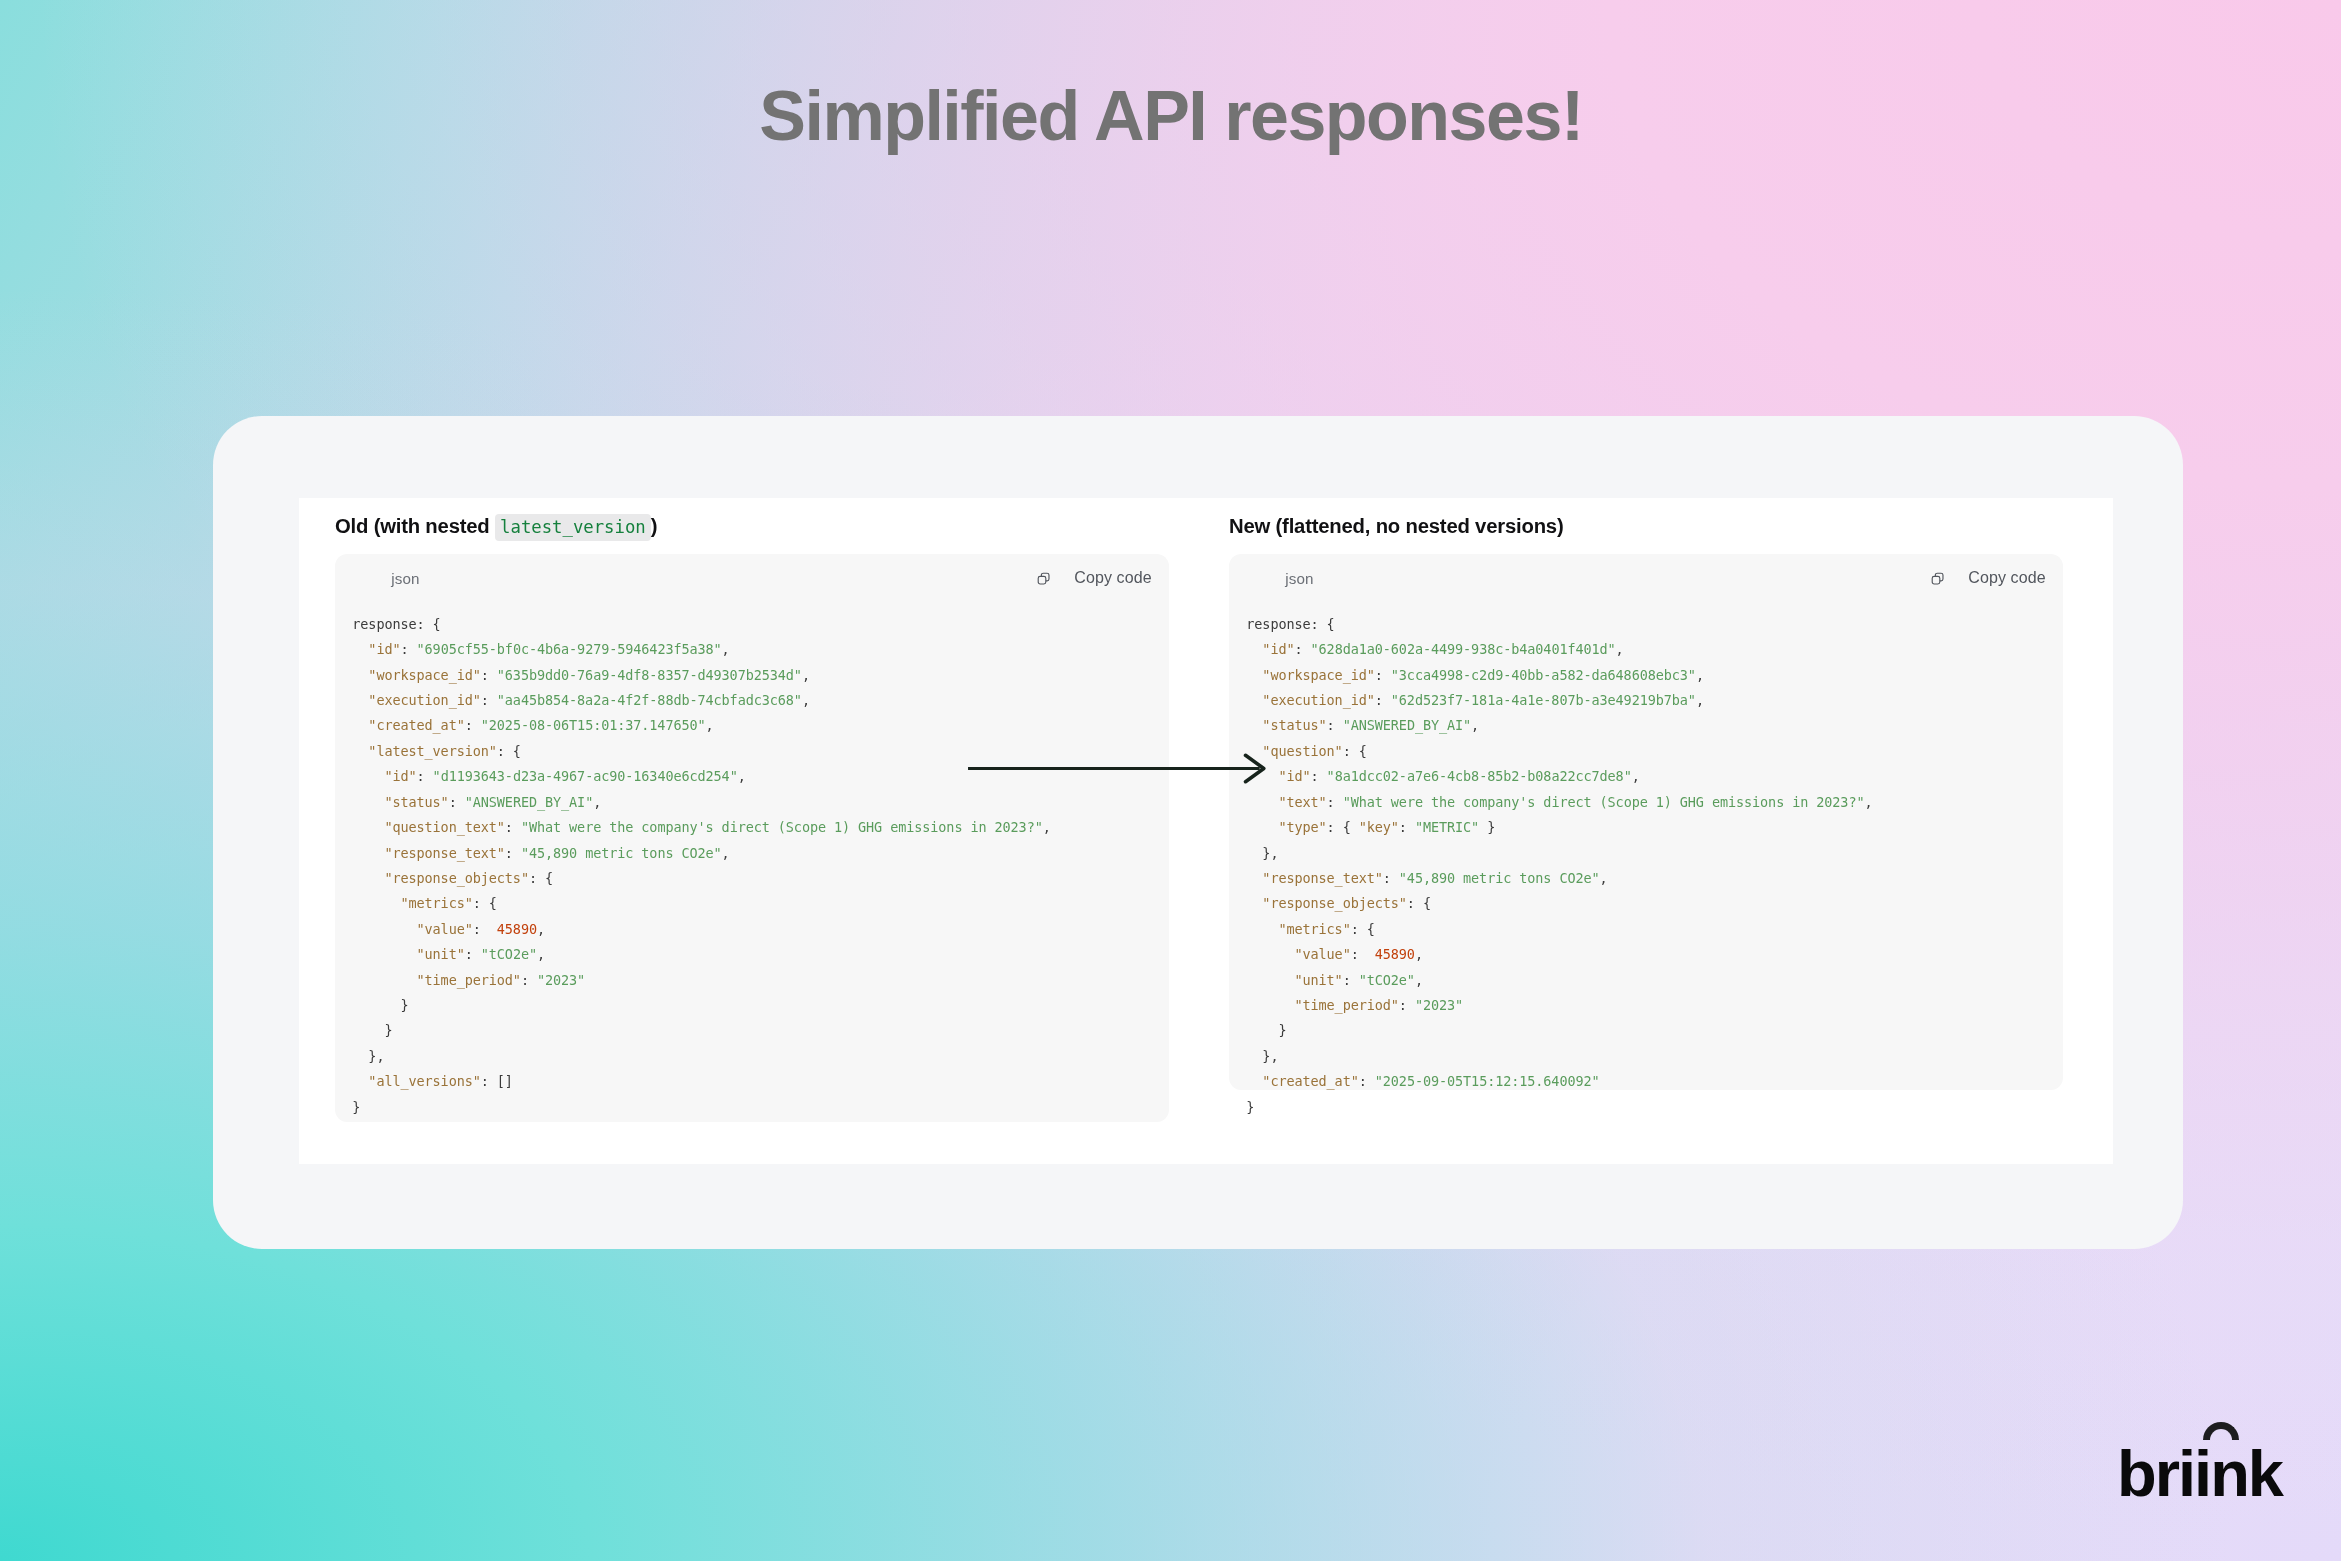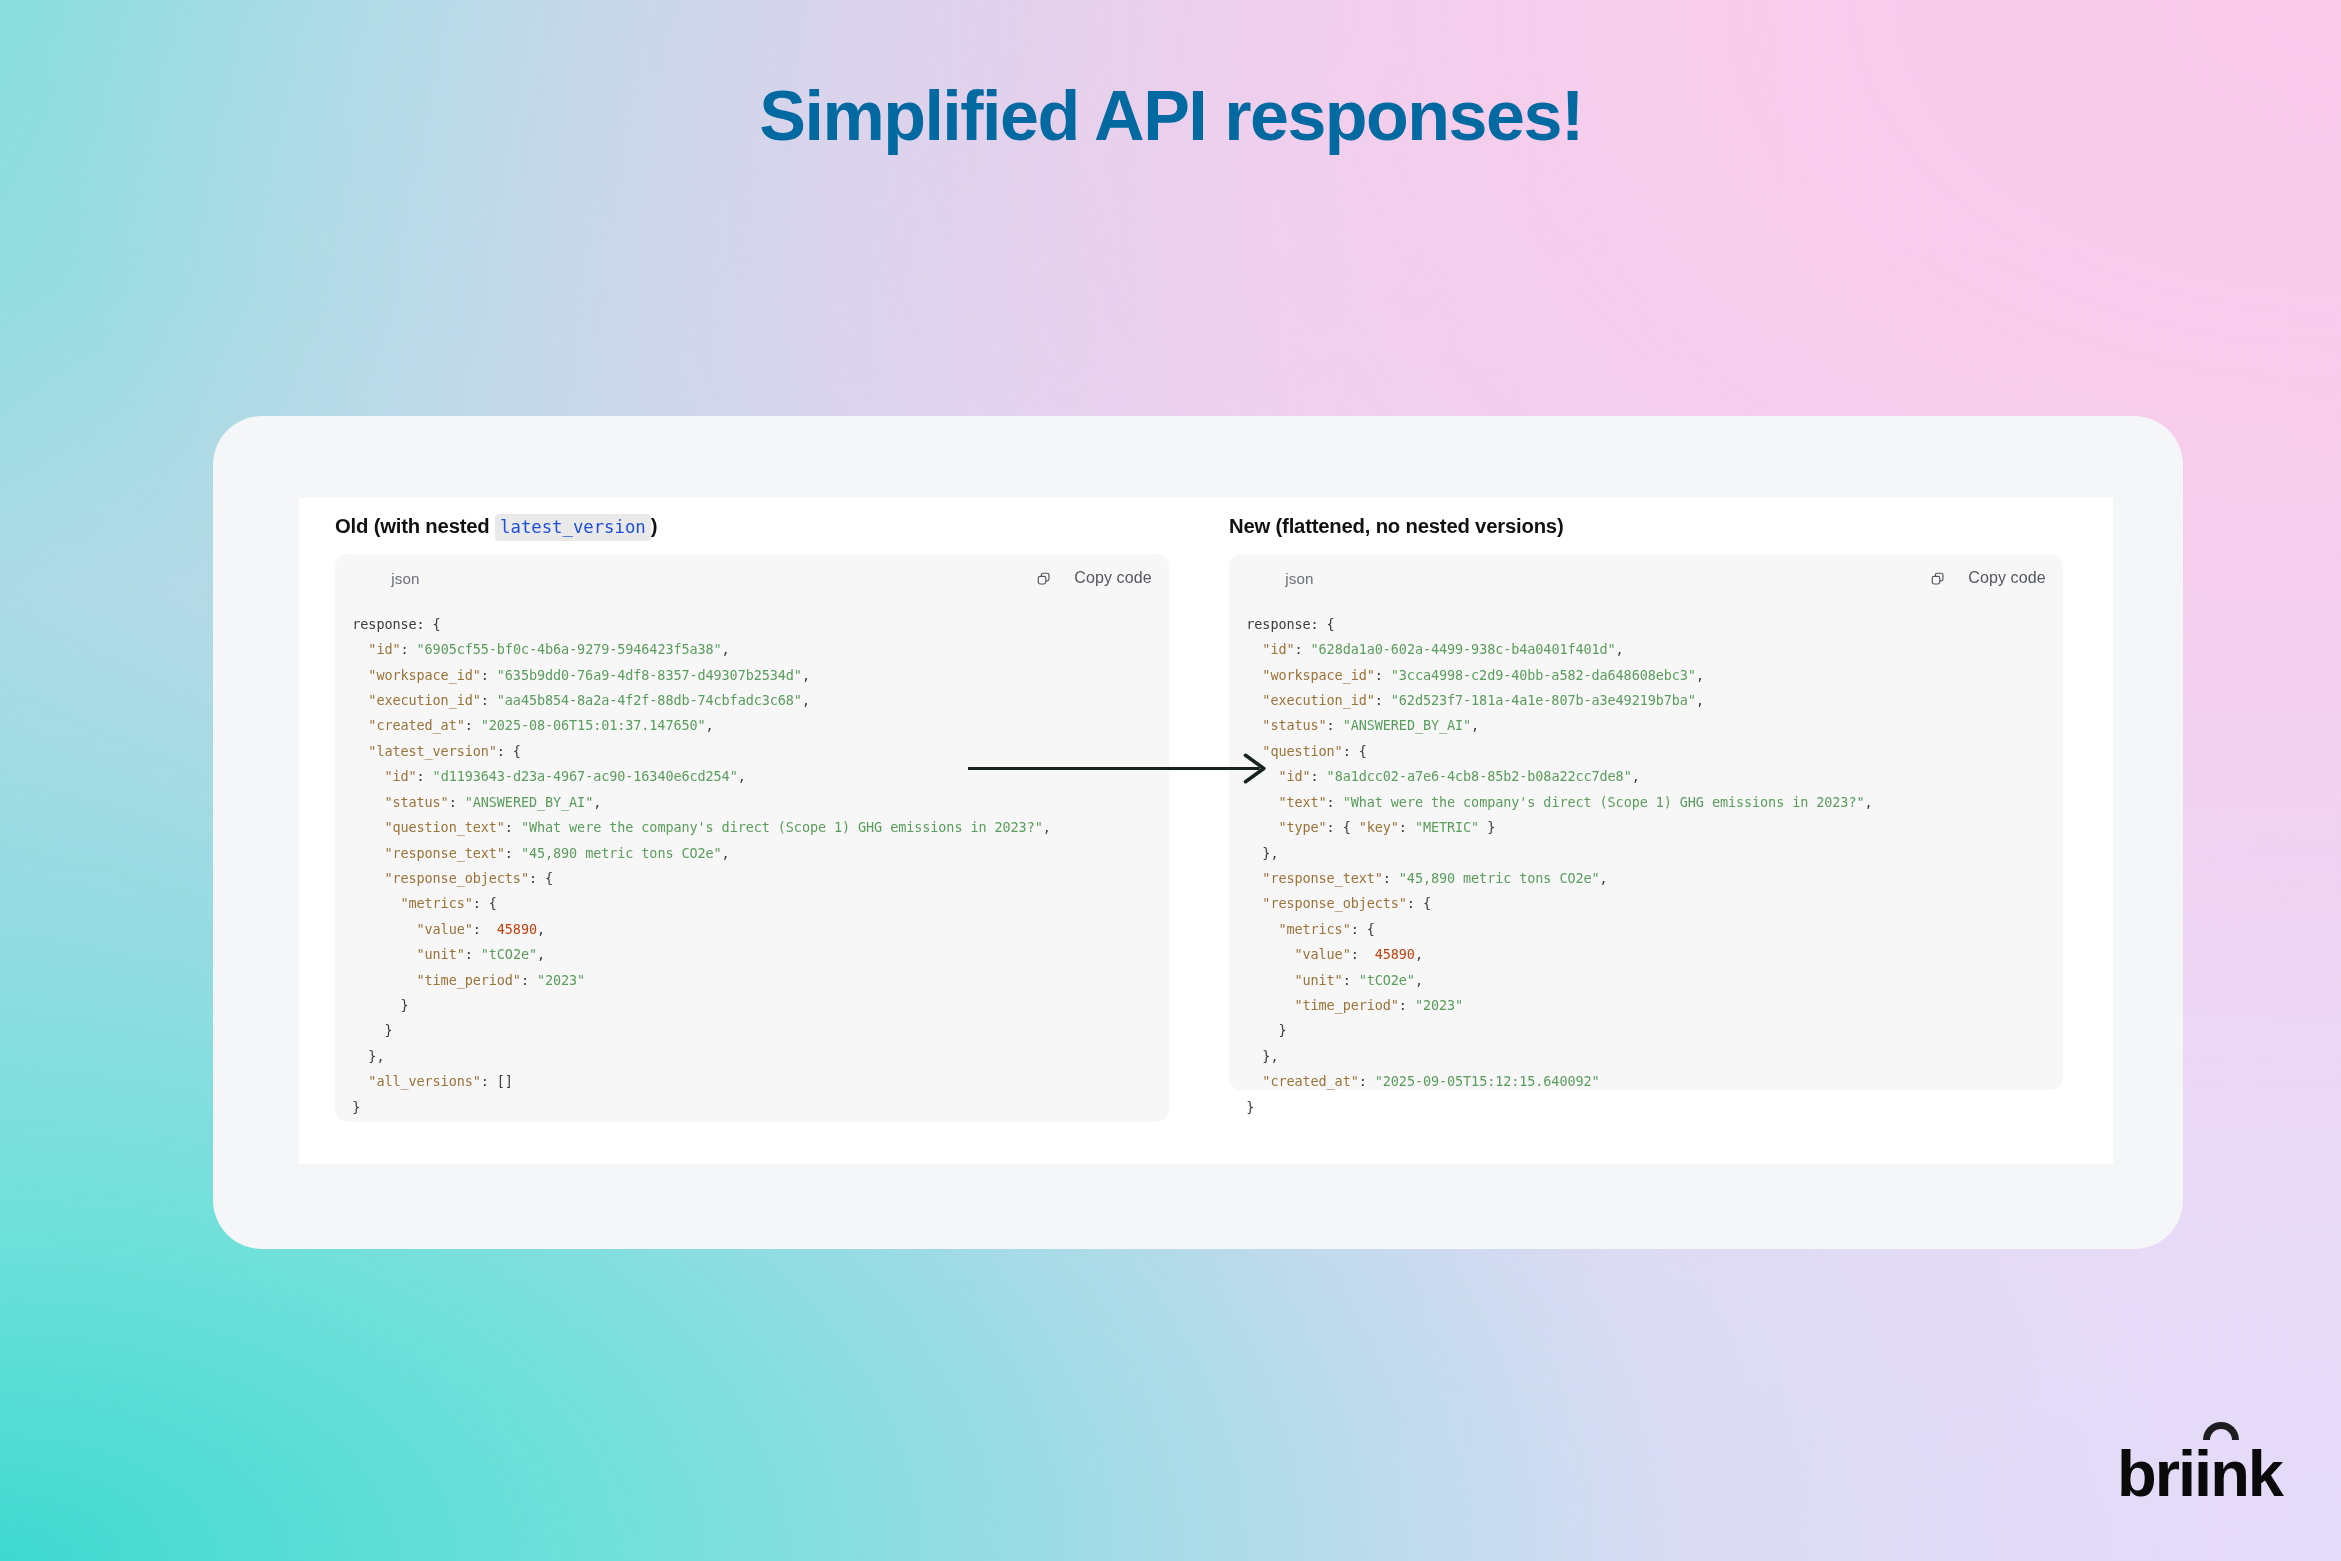--- a/index.html
+++ b/index.html
@@ -33,21 +33,21 @@
     top: 77px;
     left: 0;
     width: 100%;
     text-align: center;
     z-index: 3;
   }
   #title {
     font-size: 70px;
     font-weight: 800;
     letter-spacing: -1.5px;
-    color: #0369a1;
+    color: #737373;
     line-height: 1.12;
     font-family: "Liberation Sans", sans-serif;
   }
   #subtitle {
     margin-top: 13.2px;
     font-size: 66px;
     font-weight: 400;
     letter-spacing: -1px;
     color: #111113;
     line-height: 1.14;
@@ -99,21 +99,21 @@
     line-height: 1;
     margin-bottom: 17.3px;
   }
   .col-heading .code-chip {
     font-family: "DejaVu Sans Mono", monospace;
     font-weight: 400;
     font-size: 17.3px;
     background: #e9e9ea;
     border-radius: 4.1px;
     padding: 3px 5.1px 4.1px 5.1px;
-    color: #1d4ed8;
+    color: #15803d;
     letter-spacing: 0;
   }
 
   
   .code-block {
     background: #f7f7f7;
     border-radius: 12.2px;
     padding: 13.2px 17.3px 20.3px 17.3px;
     position: relative;
   }

